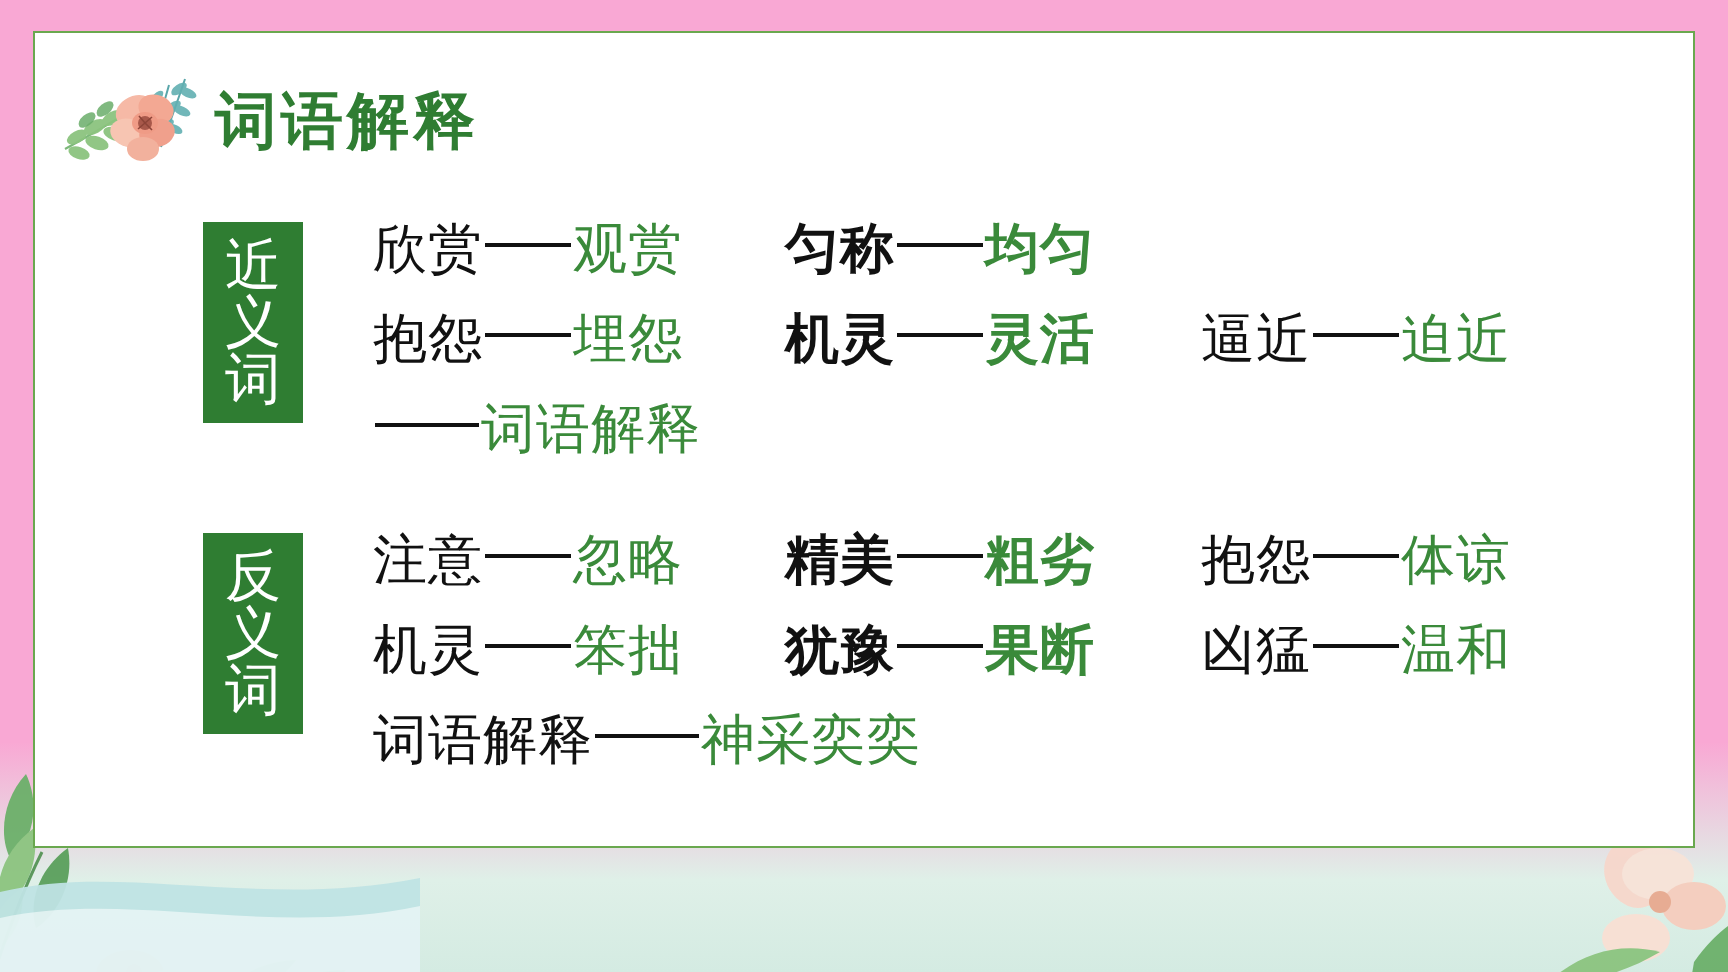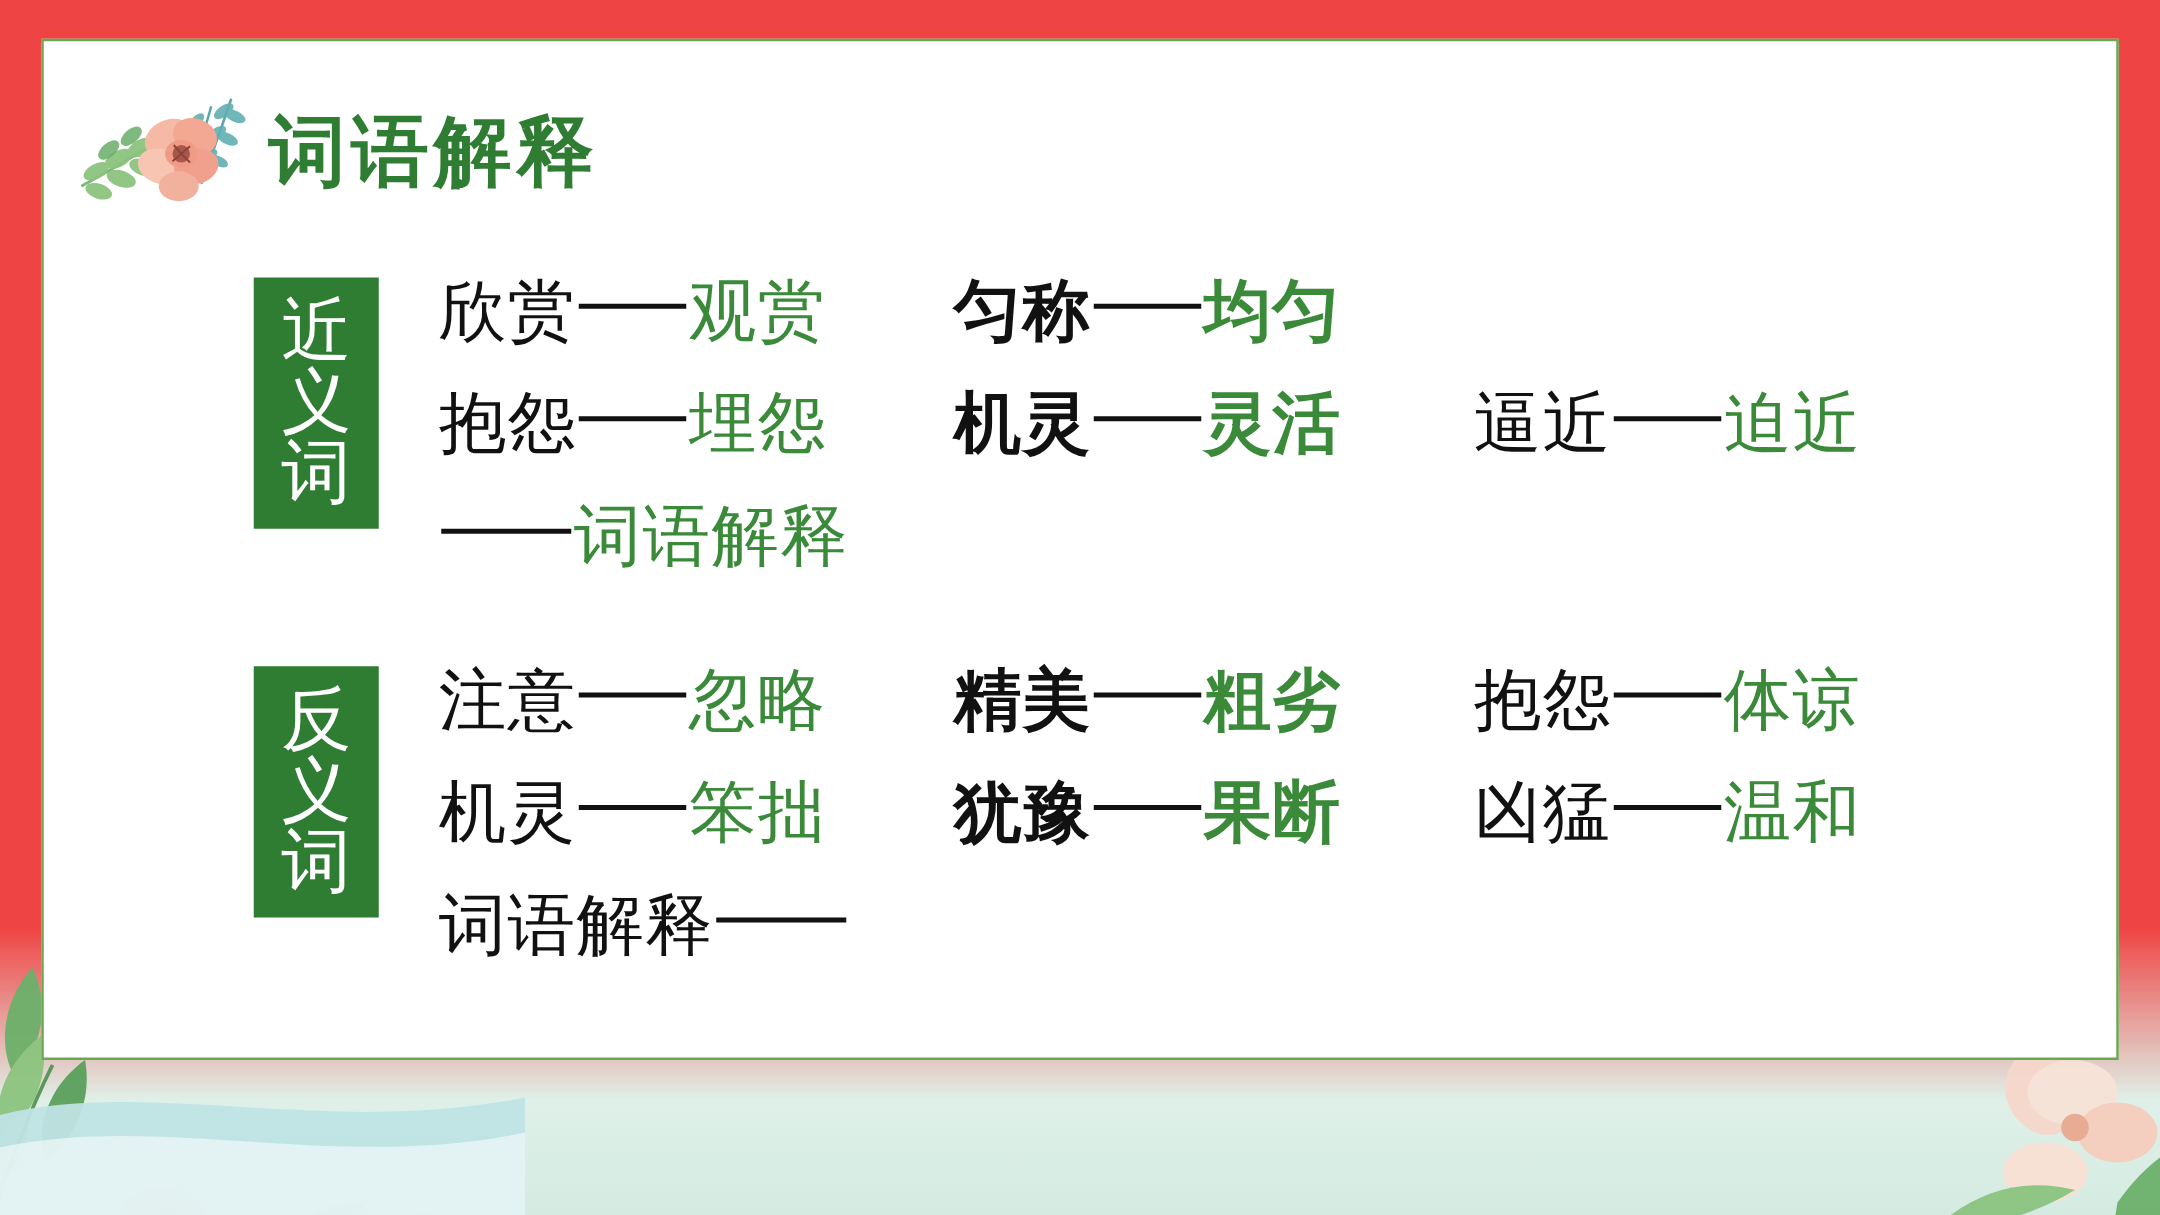--- a/index.html
+++ b/index.html
@@ -5,21 +5,21 @@
   html,body{margin:0;padding:0;}
   body{
     width:1728px;height:972px;
     background:#e9f5ef;
     font-family:"Liberation Sans","DejaVu Sans",sans-serif;
     overflow:hidden;
     position:relative;
   }
 
   
-  #slide{position:absolute;inset:0;background:#ef4444;overflow:hidden;}
+  #slide{position:absolute;inset:0;background:#f9a8d4;overflow:hidden;}
 
   
   .bg-wash{
     position:absolute;left:0;right:0;bottom:0;height:230px;
     background:linear-gradient(180deg,rgba(233,245,239,0) 0%,#dff0e8 60%,#d4ebe2 100%);
     pointer-events:none;
   }
 
   
   #card{
@@ -60,21 +60,21 @@
     font-weight:400;
     line-height:1.02;
     text-align:center;
     padding:14px 0 16px;
     box-sizing:border-box;
     letter-spacing:0;
     flex:0 0 auto;
   }
   .tag-box span{display:block;}
 
-  .rows{margin-left:48px;flex:1 1 auto;}
+  .rows{margin-left:70px;flex:1 1 auto;}
 
   .wrow{
     display:flex;
     align-items:baseline;
     height:90px;
     white-space:nowrap;
   }
   .pair{
     display:inline-flex;
     align-items:center;
@@ -341,20 +341,21 @@
                 <span class="b">温和</span>
               </span>
           </span>
         </div>
 
         <div class="wrow wide">
           <span class="col">
             <span class="pair">
                 <span class="a">词语解释</span>
                 <i class="dash w3"></i>
+                <span class="b">神采奕奕</span>
               </span>
           </span>
         </div>
 
       </div>
     </div>
 
   </div>
 </div>
 

